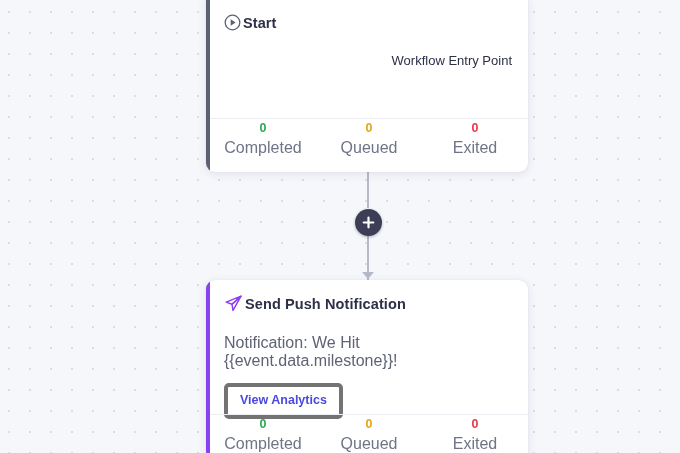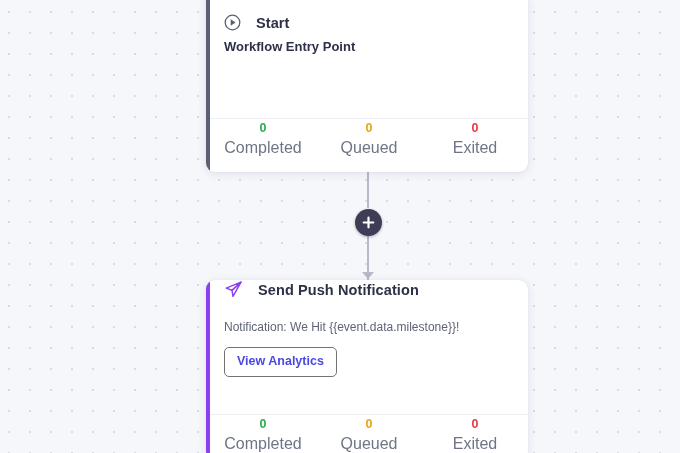--- a/index.html
+++ b/index.html
@@ -90,68 +90,69 @@
     position: absolute;
     left: 0; top: 0; bottom: 0;
     width: 4px;
   }
   .accent-start { background: #5b6075; }
   .accent-push  { background: #8b3ff0; }
 
   .card-inner { padding: 0 16px 0 18px; }
 
   .node-start .card-inner { padding-top: 22px; }
-  .node-push  .card-inner { }
+  .node-push  .card-inner { padding-top: 14px; }
 
   
   .card-header {
     display: flex;
     align-items: center;
-    gap: 15px;
+    gap: 2px;
   }
   .card-header .title {
     font-size: 14.5px;
     font-weight: bold;
     color: #2d3047;
     letter-spacing: .1px;
   }
   .header-icon { display: flex; align-items: center; flex: 0 0 auto; }
   .header-icon svg { display: block; }
 
   
   .entry-heading {
-    margin-top: 8px;
+    margin-top: 22px;
     font-size: 13px;
-    font-weight: bold;
+    font-weight: normal;
     color: #2d3047;
+    text-align: right;
   }
   .entry-desc {
     margin-top: 7px;
     font-size: 12px;
     line-height: 1.55;
     color: #6f7486;
     max-width: 268px;
   }
 
   .push-desc {
     margin-top: 21px;
-    font-size: 12px;
+    font-size: 16px;
     color: #5e6376;
   }
 
   .analytics-button {
     margin-top: 13px;
     display: inline-block;
     padding: 7px 12px 8px;
     font-family: inherit;
     font-size: 12.5px;
     font-weight: bold;
     color: #4a49e0;
     background: #ffffff;
-    border: 1px solid #737373;
+    border: 4px solid #737373;
     border-radius: 5px;
     cursor: pointer;
     line-height: 1;
   }
 
   
   .stats-row {
     position: absolute;
     left: 4px; right: 0;
     bottom: 0;

